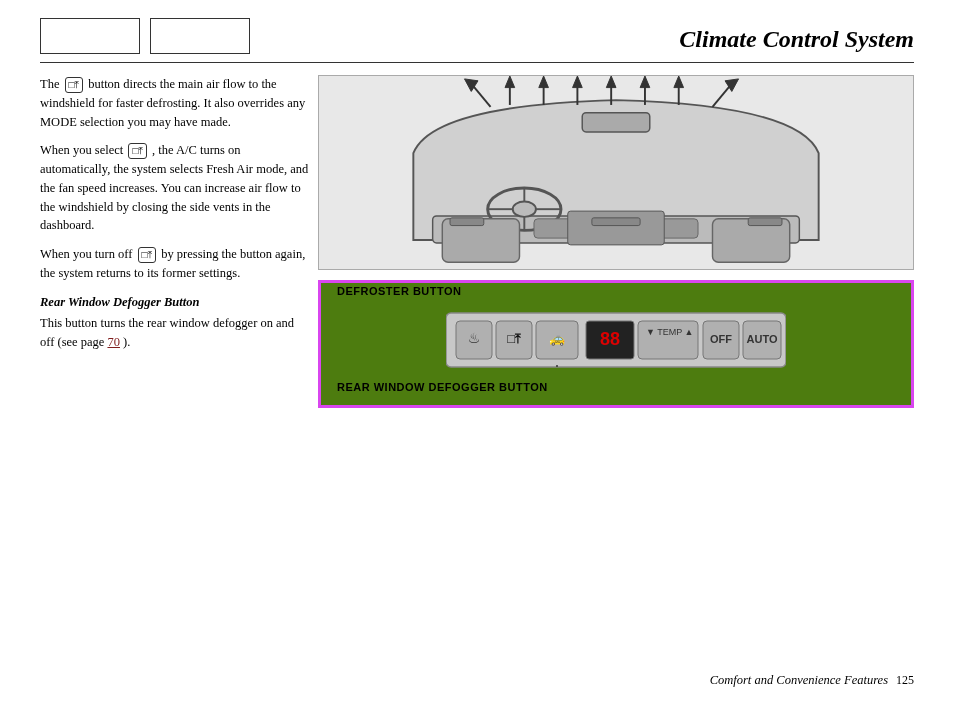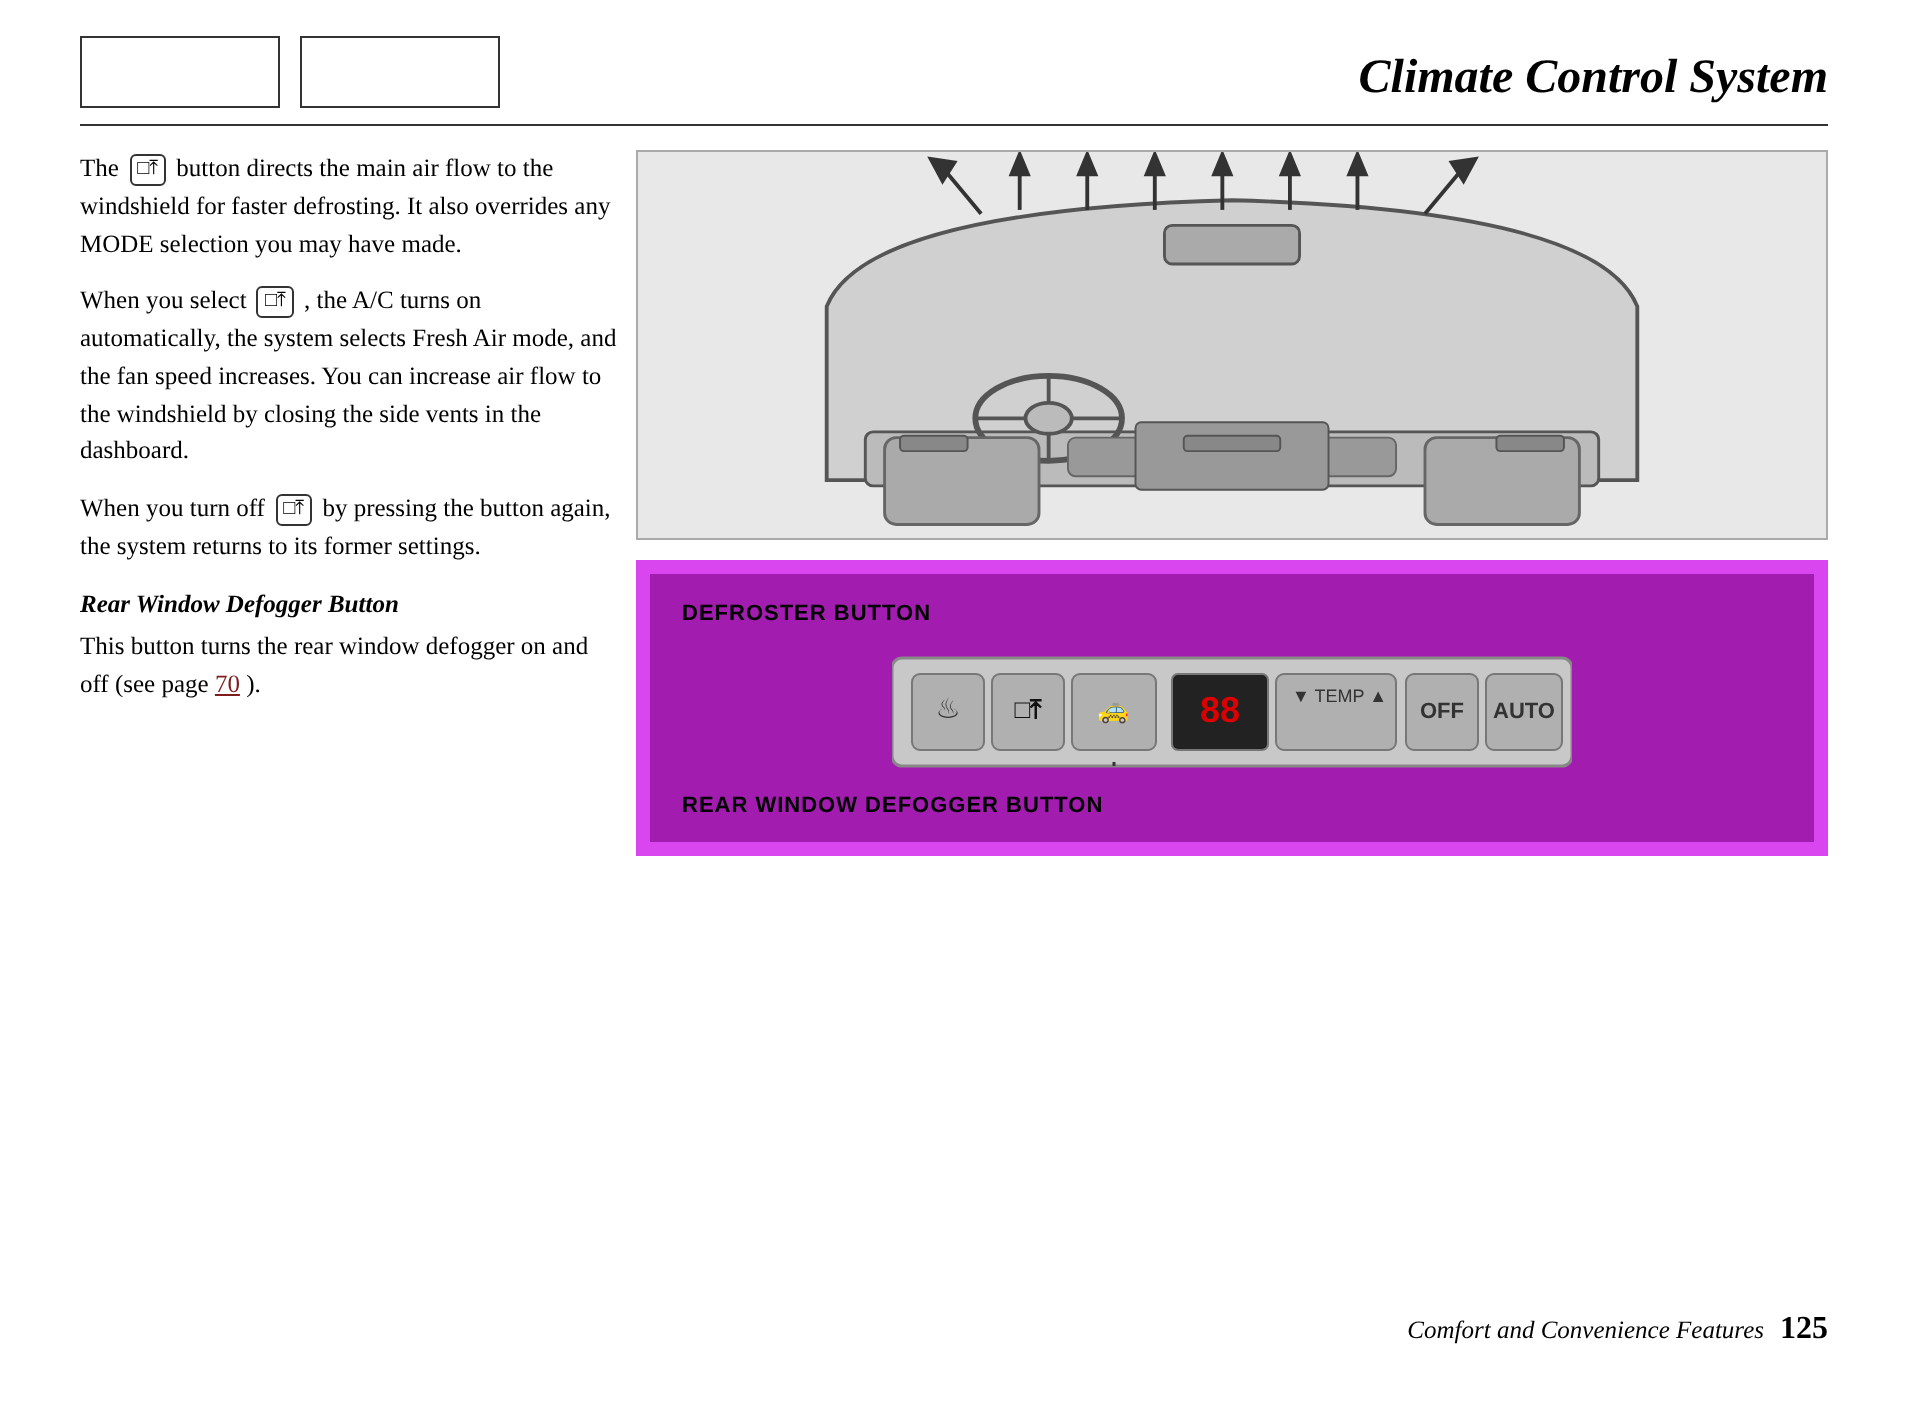--- a/index.html
+++ b/index.html
@@ -101,23 +101,23 @@
       position: relative;
       overflow: hidden;
     }
     .car-diagram svg {
       width: 100%;
       height: 100%;
     }
 
     
     .control-diagram {
-      background: #a21caf;
-      border: 7px solid #d946ef;
-      padding: 14px 16px 12px 16px;
+      background: #4d7c0f;
+      border: 3px solid #d946ef;
+      padding: 2px 16px 12px 16px;
       position: relative;
     }
     .defroster-label {
       font-size: 11px;
       font-weight: bold;
       font-family: Arial, sans-serif;
       margin-bottom: 8px;
       letter-spacing: 0.5px;
     }
     .control-panel-svg-wrap {
@@ -133,31 +133,31 @@
       font-size: 11px;
       font-weight: bold;
       font-family: Arial, sans-serif;
       margin-top: 6px;
       letter-spacing: 0.5px;
     }
 
     
     .footer {
       position: absolute;
-      bottom: 36px;
+      bottom: 22px;
       right: 40px;
       font-size: 12.5px;
       font-style: italic;
       display: flex;
       align-items: center;
       gap: 8px;
     }
     .footer-page {
-      font-size: 16px;
-      font-weight: bold;
+      font-size: 12px;
+      font-weight: normal;
       font-style: normal;
     }
   </style>
 </head>
 <body>
 
 <div class="header">
   <div class="nav-boxes">
     <div class="nav-box"></div>
     <div class="nav-box"></div>

